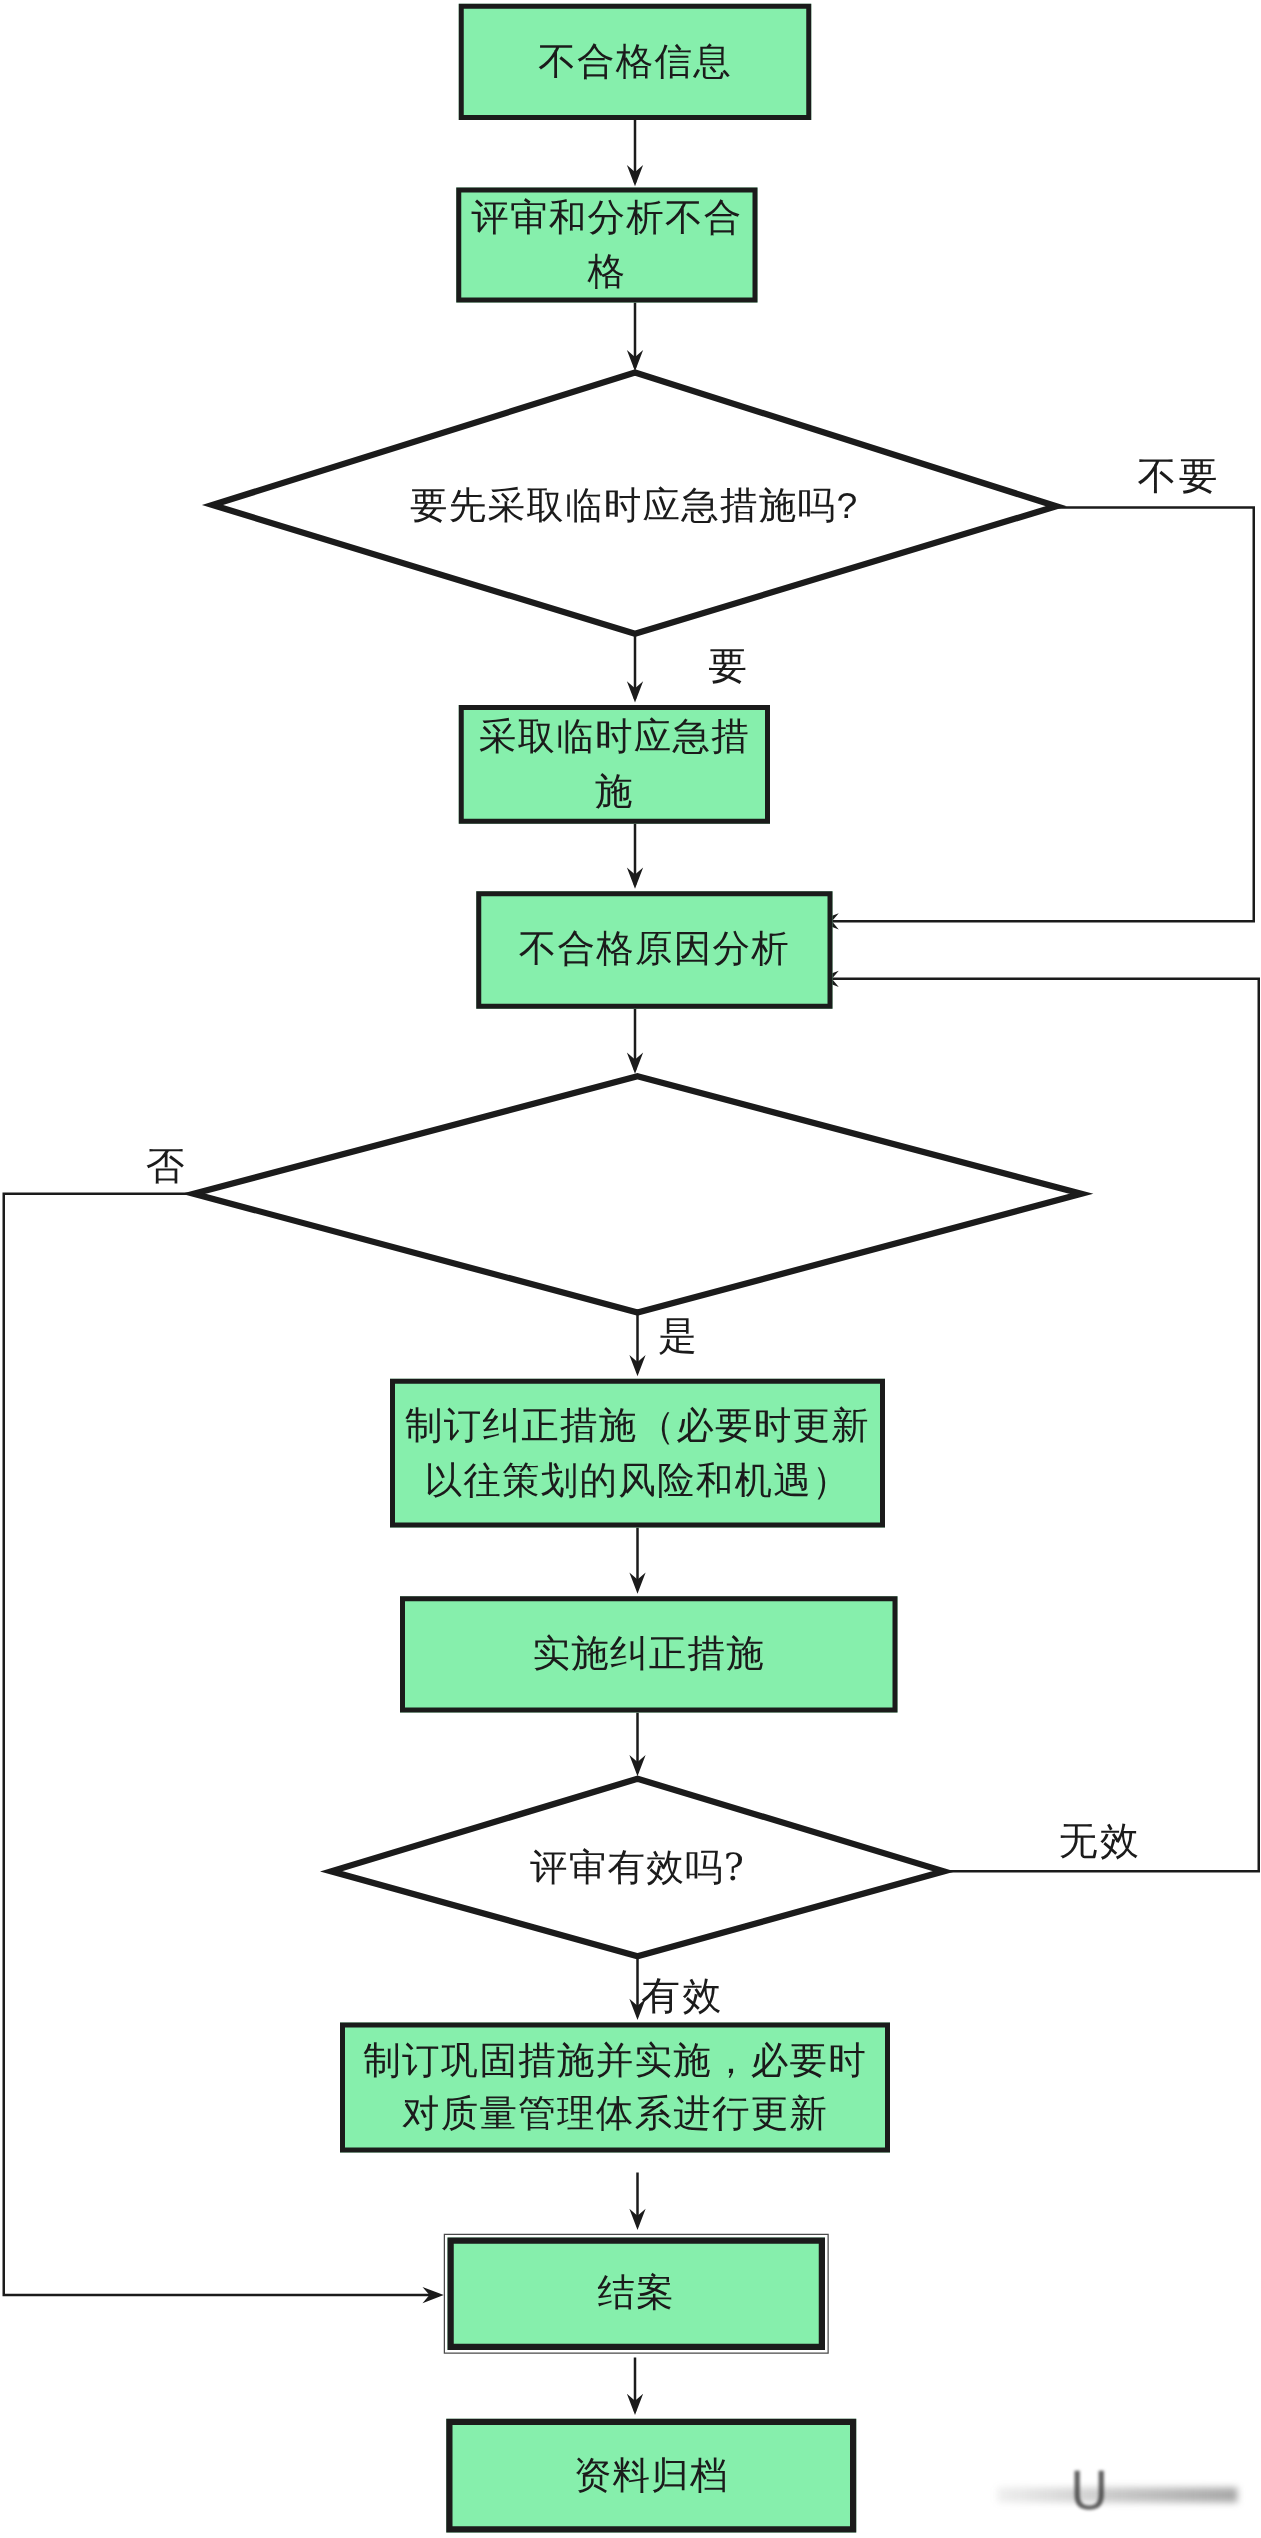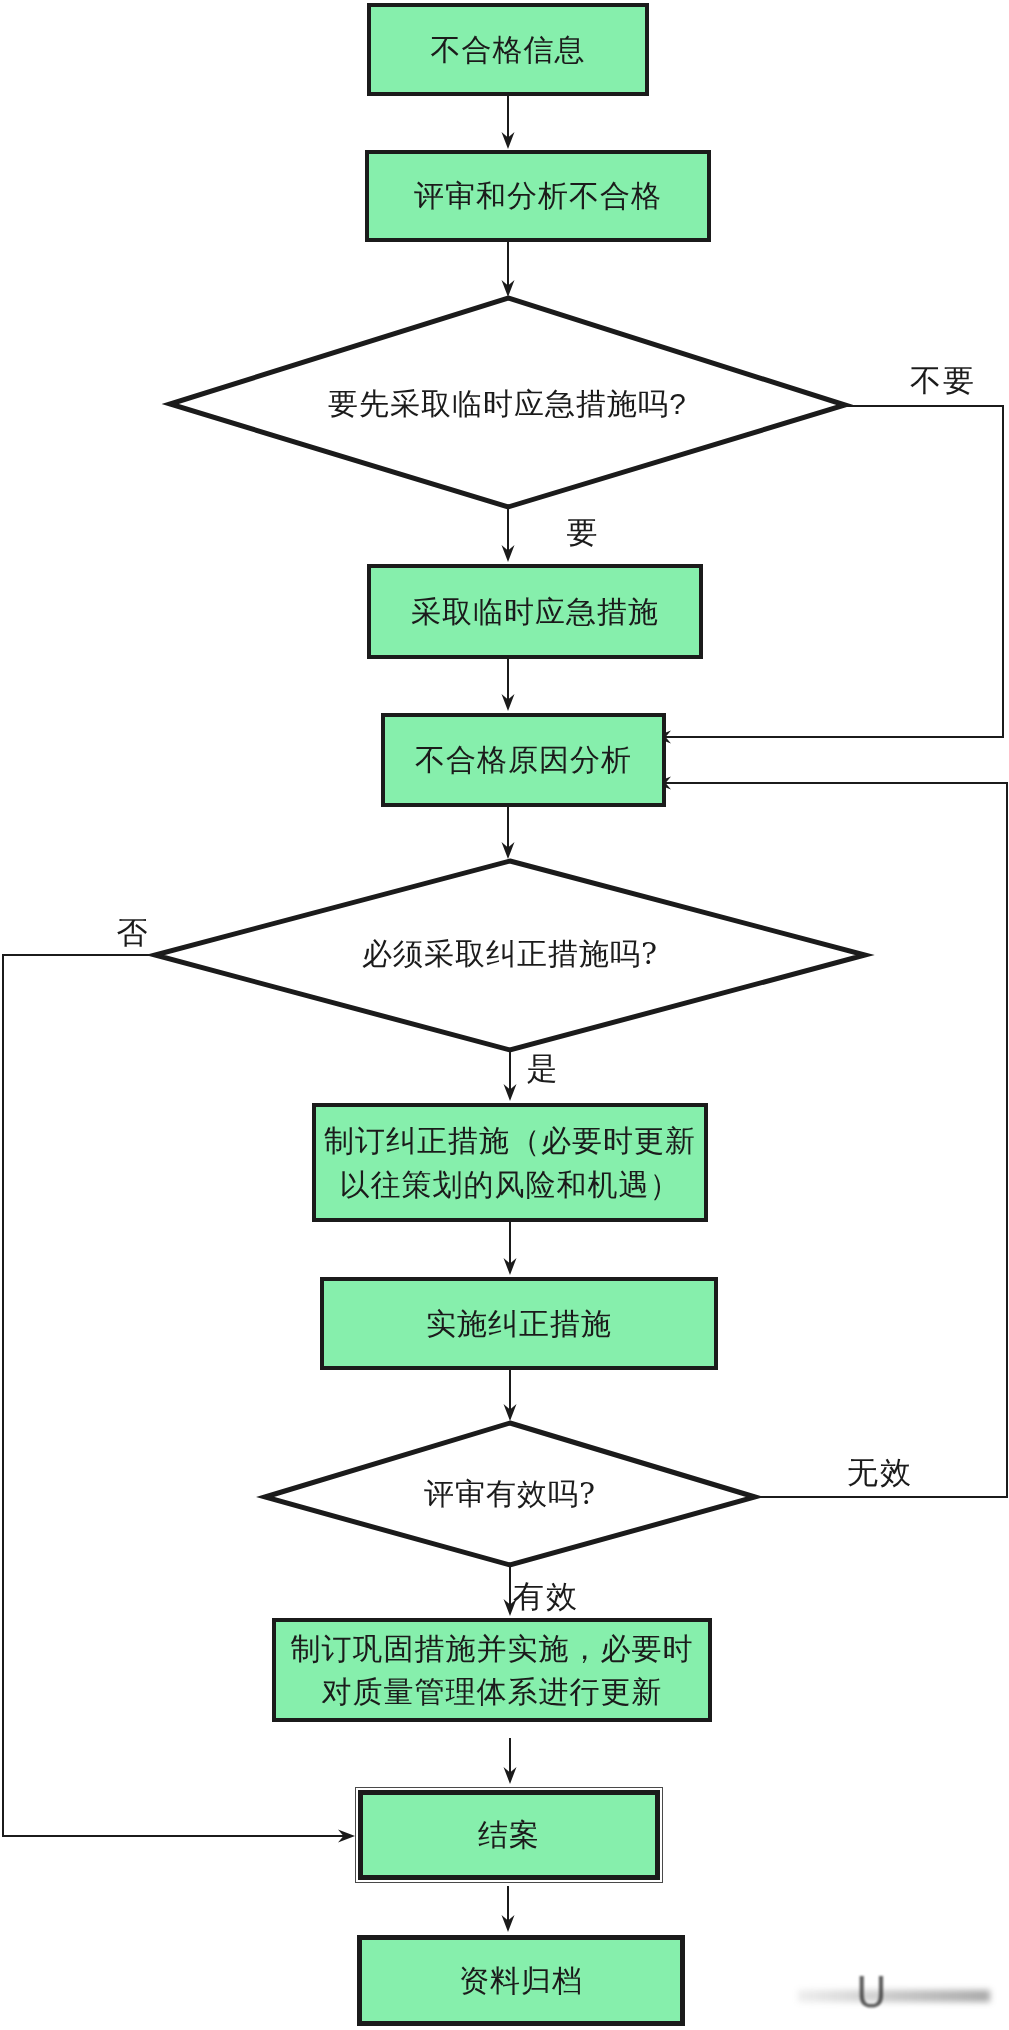--- a/index.html
+++ b/index.html
@@ -89,41 +89,40 @@
 
     <path d="M510 1738 V1781"></path>
     <polygon fill="#1b1b1b" stroke="none" points="510,1784 503.5,1767 510,1772.5 516.5,1767"></polygon>
 
     <path d="M508 1886 V1929"></path>
     <polygon fill="#1b1b1b" stroke="none" points="508,1932 501.5,1915 508,1920.5 514.5,1915"></polygon>
   </svg>
 
   <div class="box" style="left:367px; top:3px; width:282px; height:93px;">不合格信息</div>
 
-  <div class="box" style="left:365px; top:150px; width:346px; height:92px;">评审和分析不合格</div>
+  <div class="box" style="left:365px; top:150px; width:241px; height:92px;">评审和分析不合格</div>
 
-  <div class="box" style="left:367px; top:564px; width:336px; height:95px;">采取临时应急措施</div>
+  <div class="box" style="left:367px; top:564px; width:249px; height:95px;">采取临时应急措施</div>
 
   <div class="box" style="left:367px; top:713px; width:285px; height:94px;margin-left:14px;">不合格原因分析</div>
 
   <div class="box" style="left:312px; top:1103px; width:396px; height:119px;">制订纠正措施（必要时更新
 以往策划的风险和机遇）</div>
 
   <div class="box" style="left:320px; top:1277px; width:398px; height:93px;">实施纠正措施</div>
 
   <div class="box" style="left:272px; top:1618px; width:440px; height:104px;">制订巩固措施并实施，必要时
 对质量管理体系进行更新</div>
 
   <div class="box double" style="left:358px; top:1790px; width:302px; height:90px;">结案</div>
 
   <div class="box thick" style="left:357px; top:1935px; width:328px; height:91px;">资料归档</div>
 
   <div class="diamond-label" style="left:258px; top:384px; width:500px;font-family:Liberation Mono, monospace;">要先采取临时应急措施吗?</div>
 
-  <div class="diamond-label" style="left:260px; top:934px; width:500px;">必须采取纠正措施吗?</div>
 
   <div class="diamond-label" style="left:310px; top:1474px; width:400px;">评审有效吗?</div>
 
   <div class="edge-label" style="left:877px; top:360px; width:80px;margin-left:26px;">不要</div>
 
   <div class="edge-label" style="left:558px; top:512px; width:50px;">要</div>
 
   <div class="edge-label" style="left:108px; top:912px; width:50px;">否</div>
 
   <div class="edge-label" style="left:518px; top:1048px; width:50px;">是</div>

